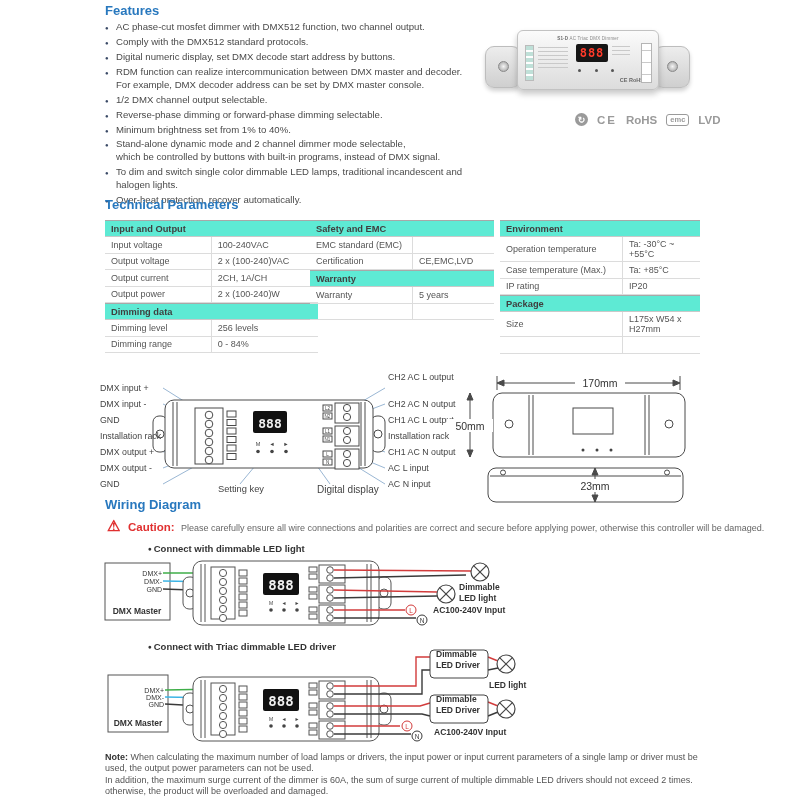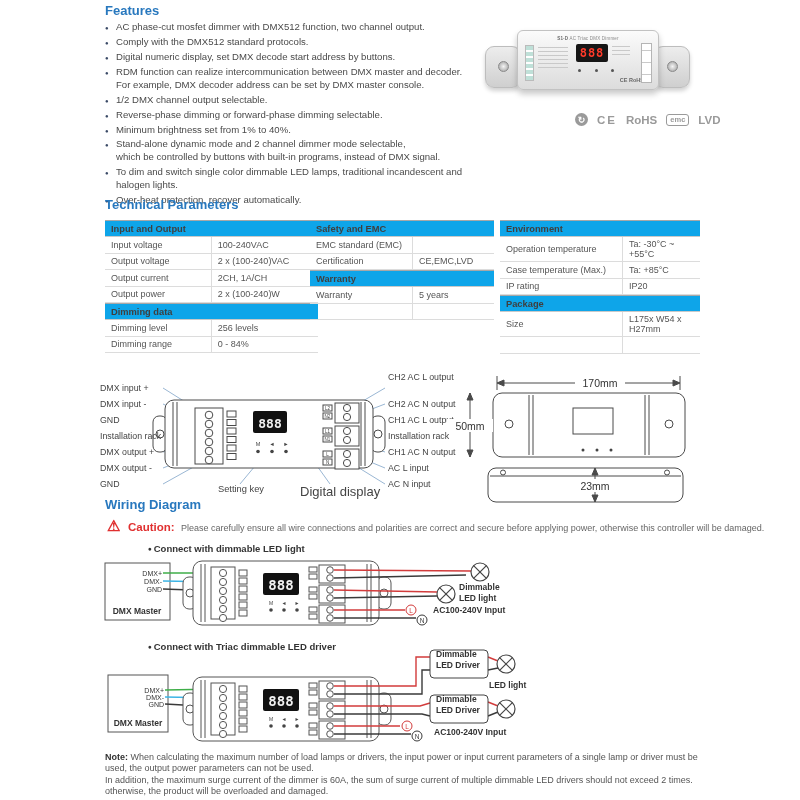--- a/index.html
+++ b/index.html
@@ -33,21 +33,21 @@
   .pdots i{width:3px;height:3px;border-radius:50%;background:#555;}
   .pce{position:absolute;right:14px;bottom:6px;font-size:5.5px;color:#666;font-weight:bold;}
   .prterm{position:absolute;right:6px;top:12px;width:9px;height:38px;
           background:repeating-linear-gradient(#fff 0 6px,#c9c9c9 6px 7px,#fff 7px 12px);border:1px solid #b5b5b5;}
   .certrow{position:absolute;display:flex;align-items:center;gap:9px;color:#9a9a9a;font-size:11.5px;font-weight:bold;}
   .circ{display:inline-flex;width:13px;height:13px;border-radius:50%;background:#9a9a9a;color:#fff;
         font-size:9px;align-items:center;justify-content:center;font-weight:bold;}
   .emcbox{border:1px solid #9a9a9a;border-radius:3px;font-size:7.5px;padding:0 3px;line-height:10px;}
   
   .ptable{position:absolute;font-size:9px;color:#555;}
-  .pt-head{background:#0ea5e9;border-top:1px solid #a8a8a8;border-bottom:1px solid #c9c9c9;
+  .pt-head{background:#5eead4;border-top:1px solid #a8a8a8;border-bottom:1px solid #c9c9c9;
            font-weight:bold;color:#3f3f3f;font-size:9.3px;padding:3px 6px 2px;}
   .pt-row{display:flex;border-bottom:1px solid #dcdcdc;min-height:15.5px;align-items:stretch;}
   .pt-label{flex:0 0 45%;padding:2px 4px 2px 6px;border-right:1px solid #dcdcdc;display:flex;align-items:center;}
   .w50 .pt-label{flex-basis:50%;} .w56 .pt-label{flex-basis:56%;}
   .pt-value{flex:1;padding:2px 6px;white-space:pre-line;display:flex;align-items:center;}
   
   .mlabel{position:absolute;font-size:8.8px;color:#444;white-space:nowrap;}
   .wlabel{position:absolute;font-size:8.5px;color:#333;font-weight:600;white-space:pre-line;line-height:10.5px;}
   .wbold{font-weight:700;}
   .wbullet{position:absolute;font-size:9.5px;color:#333;font-weight:600;margin-left:43px;}
@@ -282,21 +282,21 @@
   <div class="mlabel" style="left:100px;top:463px">DMX output -</div>
   <div class="mlabel" style="left:100px;top:479px">GND</div>
   <div class="mlabel" style="left:388px;top:372px">CH2 AC L output</div>
   <div class="mlabel" style="left:388px;top:399px">CH2 AC N output</div>
   <div class="mlabel" style="left:388px;top:415px">CH1 AC L output</div>
   <div class="mlabel" style="left:388px;top:431px">Installation rack</div>
   <div class="mlabel" style="left:388px;top:447px">CH1 AC N output</div>
   <div class="mlabel" style="left:388px;top:463px">AC L input</div>
   <div class="mlabel" style="left:388px;top:479px">AC N input</div>
   <div class="mlabel" style="left:218px;top:484px;font-size:9.3px">Setting key</div>
-  <div class="mlabel" style="left:300px;top:484px;font-size:13px">Digital display</div>
+  <div class="mlabel" style="left:317px;top:484px;font-size:10px">Digital display</div>
 
   <svg class="absvg" style="left:445px;top:368px" width="350" height="142">
     <g stroke="#4a4a4a" fill="none" stroke-width="1">
       <line x1="52" y1="8" x2="52" y2="22"></line>
         <line x1="235" y1="8" x2="235" y2="22"></line>
       <line x1="59" y1="15" x2="130" y2="15"></line>
         <line x1="180" y1="15" x2="228" y2="15"></line>
       <path d="M52,15 59,12 59,18 Z" fill="#4a4a4a"></path>
         <path d="M235,15 228,12 228,18 Z" fill="#4a4a4a"></path>
     </g>

